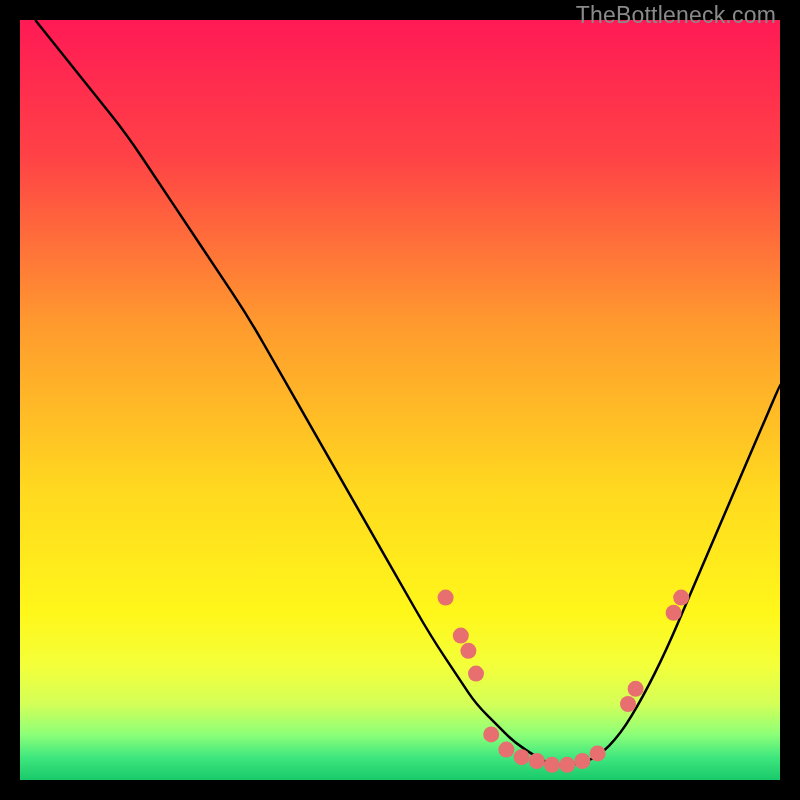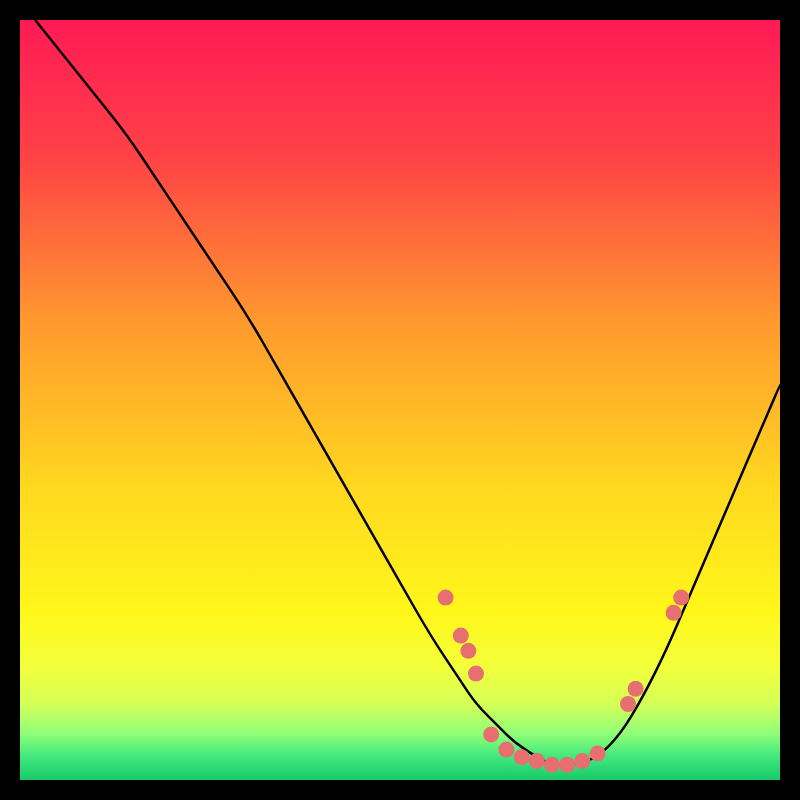--- a/index.html
+++ b/index.html
@@ -87,13 +87,14 @@
           <circle cx="547.2" cy="744.8" r="8" fill="#e76f6f"></circle>
           <circle cx="562.4" cy="741.0" r="8" fill="#e76f6f"></circle>
           <circle cx="577.6" cy="733.4" r="8" fill="#e76f6f"></circle>
           <circle cx="608.0" cy="684.0" r="8" fill="#e76f6f"></circle>
           <circle cx="615.6" cy="668.8" r="8" fill="#e76f6f"></circle>
           <circle cx="653.6" cy="592.8" r="8" fill="#e76f6f"></circle>
           <circle cx="661.2" cy="577.6" r="8" fill="#e76f6f"></circle>
         </g>
     </svg>
   </div>
+  <div class="watermark">TheBottleneck.com</div>
 </div>
 
 </body></html>

